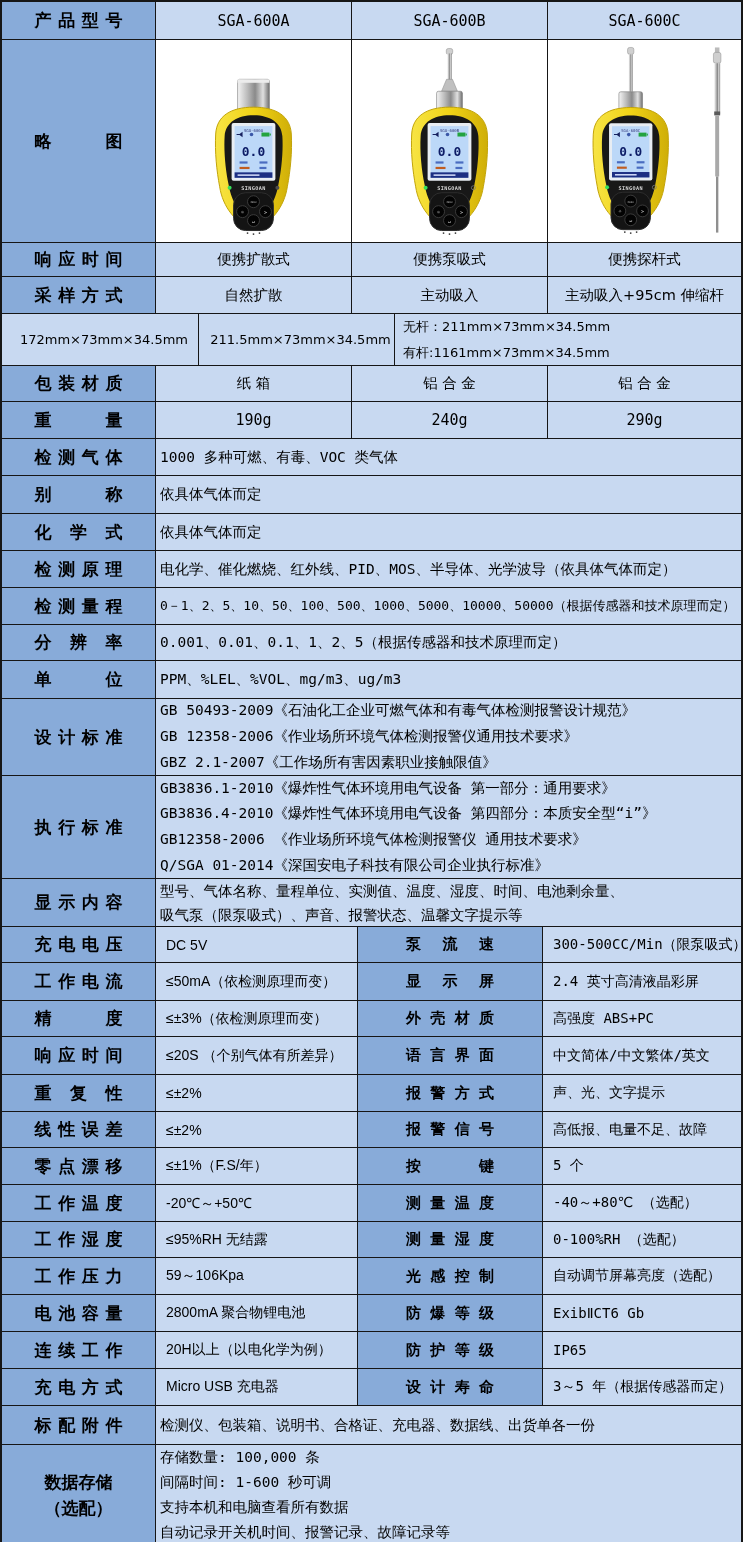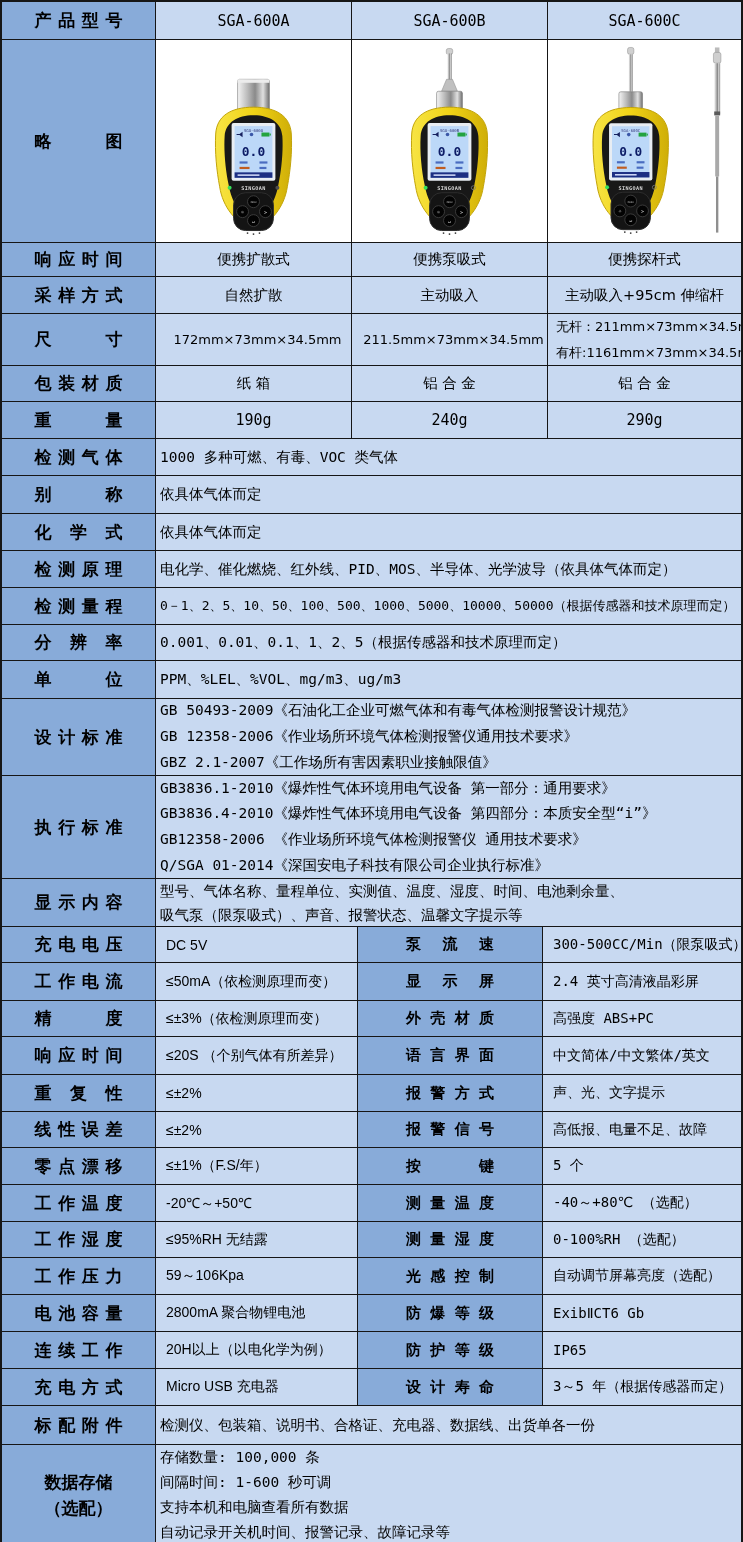--- a/index.html
+++ b/index.html
@@ -237,23 +237,20 @@
   </div>
   <div class="row" style="height:37px">
     <div class="cell lab">
         <span class="lj">采样方式</span>
       </div>
     <div class="cell c3">自然扩散</div>
     <div class="cell c3">主动吸入</div>
     <div class="cell c3">主动吸入+95cm 伸缩杆</div>
   </div>
   <div class="row" style="height:52px">
-    <div class="cell lab">
-        <span class="lj">尺寸</span>
-      </div>
     <div class="cell c3 dims" style="justify-content:center">172mm×73mm×34.5mm</div>
     <div class="cell c3 dims" style="justify-content:center">211.5mm×73mm×34.5mm</div>
     <div class="cell c3 dims" style="justify-content:flex-start">
       <div class="vlines">
         <div>无杆：211mm×73mm×34.5mm</div>
         <div>有杆:1161mm×73mm×34.5mm</div>
       </div>
     </div>
   </div>
   <div class="row" style="height:36px">

